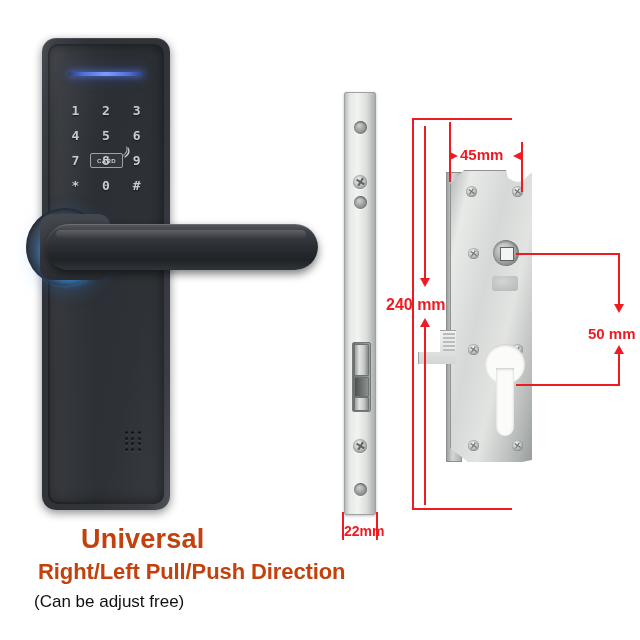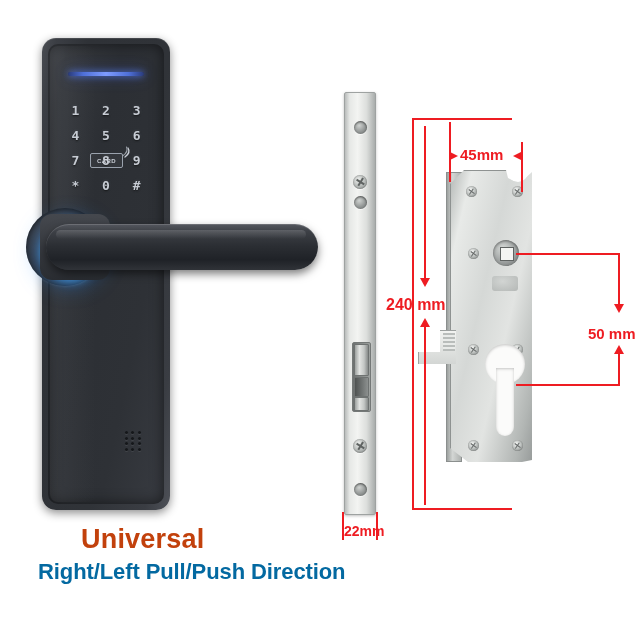--- a/index.html
+++ b/index.html
@@ -217,21 +217,21 @@
   .arw.left{border-top:4.5px solid transparent;border-bottom:4.5px solid transparent;border-right:8px solid #ee1c22;}
   .arw.right{border-top:4.5px solid transparent;border-bottom:4.5px solid transparent;border-left:8px solid #ee1c22;}
 
   
   .cap-universal{
     position:absolute;left:38px;top:524px;font-size:27px;font-weight:700;color:#c2410c;
     letter-spacing:.2px;
     margin-left:43px;
   }
   .cap-direction{
-    position:absolute;left:38px;top:559px;font-size:22px;font-weight:700;color:#0369a1;
+    position:absolute;left:38px;top:559px;font-size:22px;font-weight:700;color:#c2410c;
     letter-spacing:-.1px;
   }
   .cap-adjust{
     position:absolute;left:34px;top:592px;font-size:17px;font-weight:400;color:#111;
   }
   .cap-spec{
     position:absolute;left:422px;top:552px;font-size:23px;font-weight:700;color:#111;
   }
 </style>
 </head>
@@ -353,14 +353,15 @@
   <div class="dim-label" style="left:588px;top:325px;font-size:15px;">50 mm</div>
   <div class="arw up" style="left:614px;top:345px;"></div>
   <div class="rl v" style="left:618px;top:354px;height:31px;"></div>
 
   <div class="rl v" style="left:342px;top:512px;height:28px;"></div>
   <div class="rl v" style="left:376px;top:512px;height:28px;"></div>
   <div class="dim-label" style="left:344px;top:523px;font-size:14px;">22mm</div>
 
   <div class="cap-universal">Universal</div>
   <div class="cap-direction">Right/Left Pull/Push Direction</div>
+  <div class="cap-adjust">(Can be adjust free)</div>
 
 </div>
 
 </body></html>

